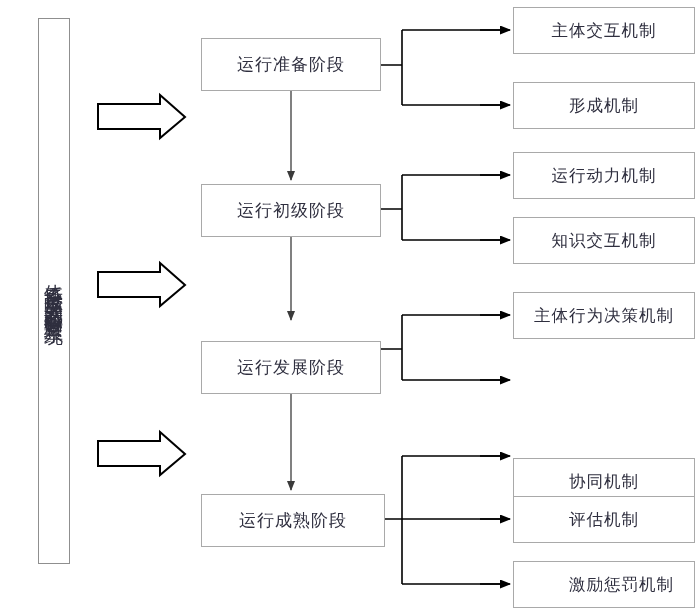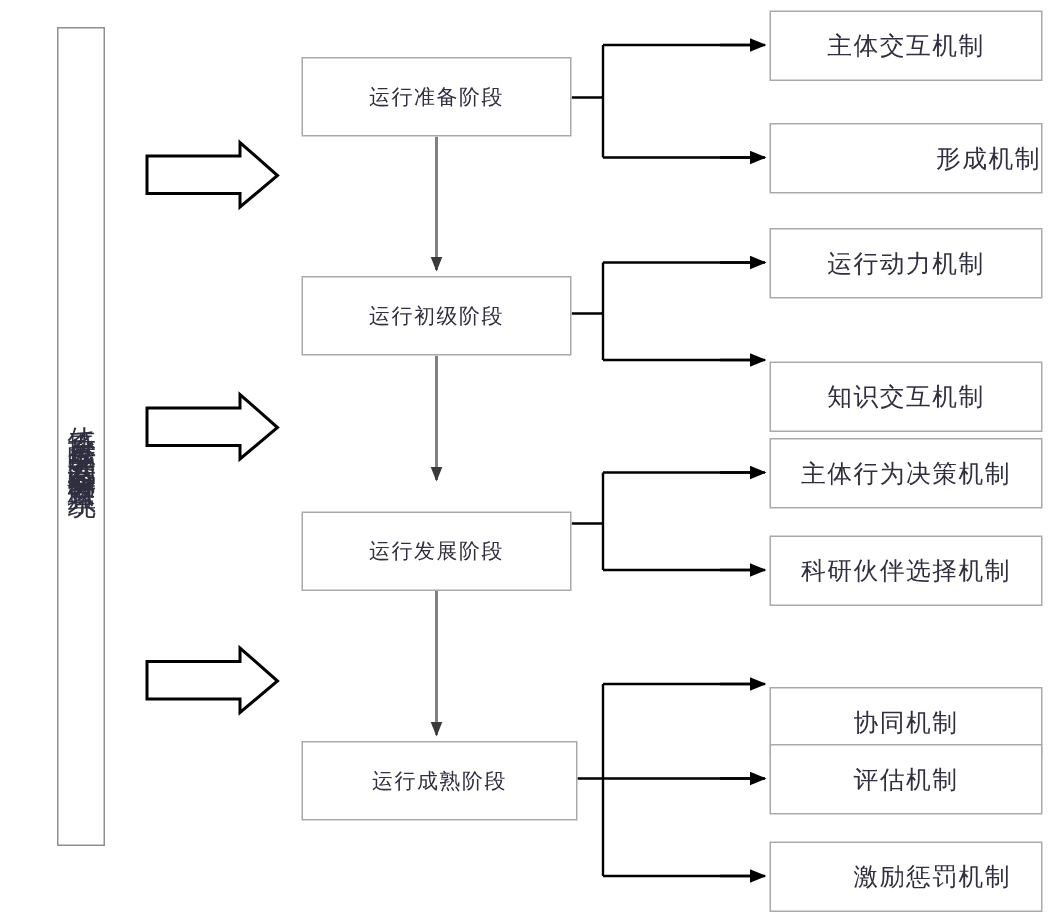--- a/index.html
+++ b/index.html
@@ -32,21 +32,21 @@
     border: 1px solid #a9a9a9;
     display: flex;
     align-items: center;
     justify-content: center;
     color: #2f2f3f;
     font-size: 17px;
     letter-spacing: 1px;
     white-space: nowrap;
   }
   .box.stage {
-    font-size: 14px;
+    font-size: 17px;
   }
   .box.mech {
     font-size: 16.5px;
   }
   .title-panel {
     position: absolute;
     box-sizing: border-box;
     background: #ffffff;
     border: 1px solid #8f8f8f;
     left: 38px;
@@ -121,34 +121,31 @@
   <div class="box stage" style="left:201px; top:325px; width:180px; height:53px;margin-top:16px;">
     <span>运行发展阶段</span>
   </div>
   <div class="box stage" style="left:201px; top:494px; width:184px; height:53px;">
     <span>运行成熟阶段</span>
   </div>
 
   <div class="box mech" style="left:513px; top:7px; width:182px; height:47px;">
     <span>主体交互机制</span>
   </div>
-  <div class="box mech" style="left:513px; top:82px; width:182px; height:47px;justify-content:flex-end;">
+  <div class="box mech" style="left:513px; top:82px; width:182px; height:47px;">
     <span>形成机制</span>
   </div>
   <div class="box mech" style="left:513px; top:152px; width:182px; height:47px;text-align:right;">
     <span>运行动力机制</span>
   </div>
-  <div class="box mech" style="left:513px; top:217px; width:182px; height:47px;margin-top:24px;">
+  <div class="box mech" style="left:513px; top:217px; width:182px; height:47px;">
     <span>知识交互机制</span>
   </div>
   <div class="box mech" style="left:513px; top:292px; width:182px; height:47px;">
     <span>主体行为决策机制</span>
-  </div>
-  <div class="box mech" style="left:513px; top:357px; width:182px; height:47px;">
-    <span>科研伙伴选择机制</span>
   </div>
   <div class="box mech" style="left:513px; top:433px; width:182px; height:47px;margin-top:25px;">
     <span>协同机制</span>
   </div>
   <div class="box mech" style="left:513px; top:496px; width:182px; height:47px;">
     <span>评估机制</span>
   </div>
   <div class="box mech" style="left:513px; top:561px; width:182px; height:47px;padding-left:35px;">
     <span>激励惩罚机制</span>
   </div>

